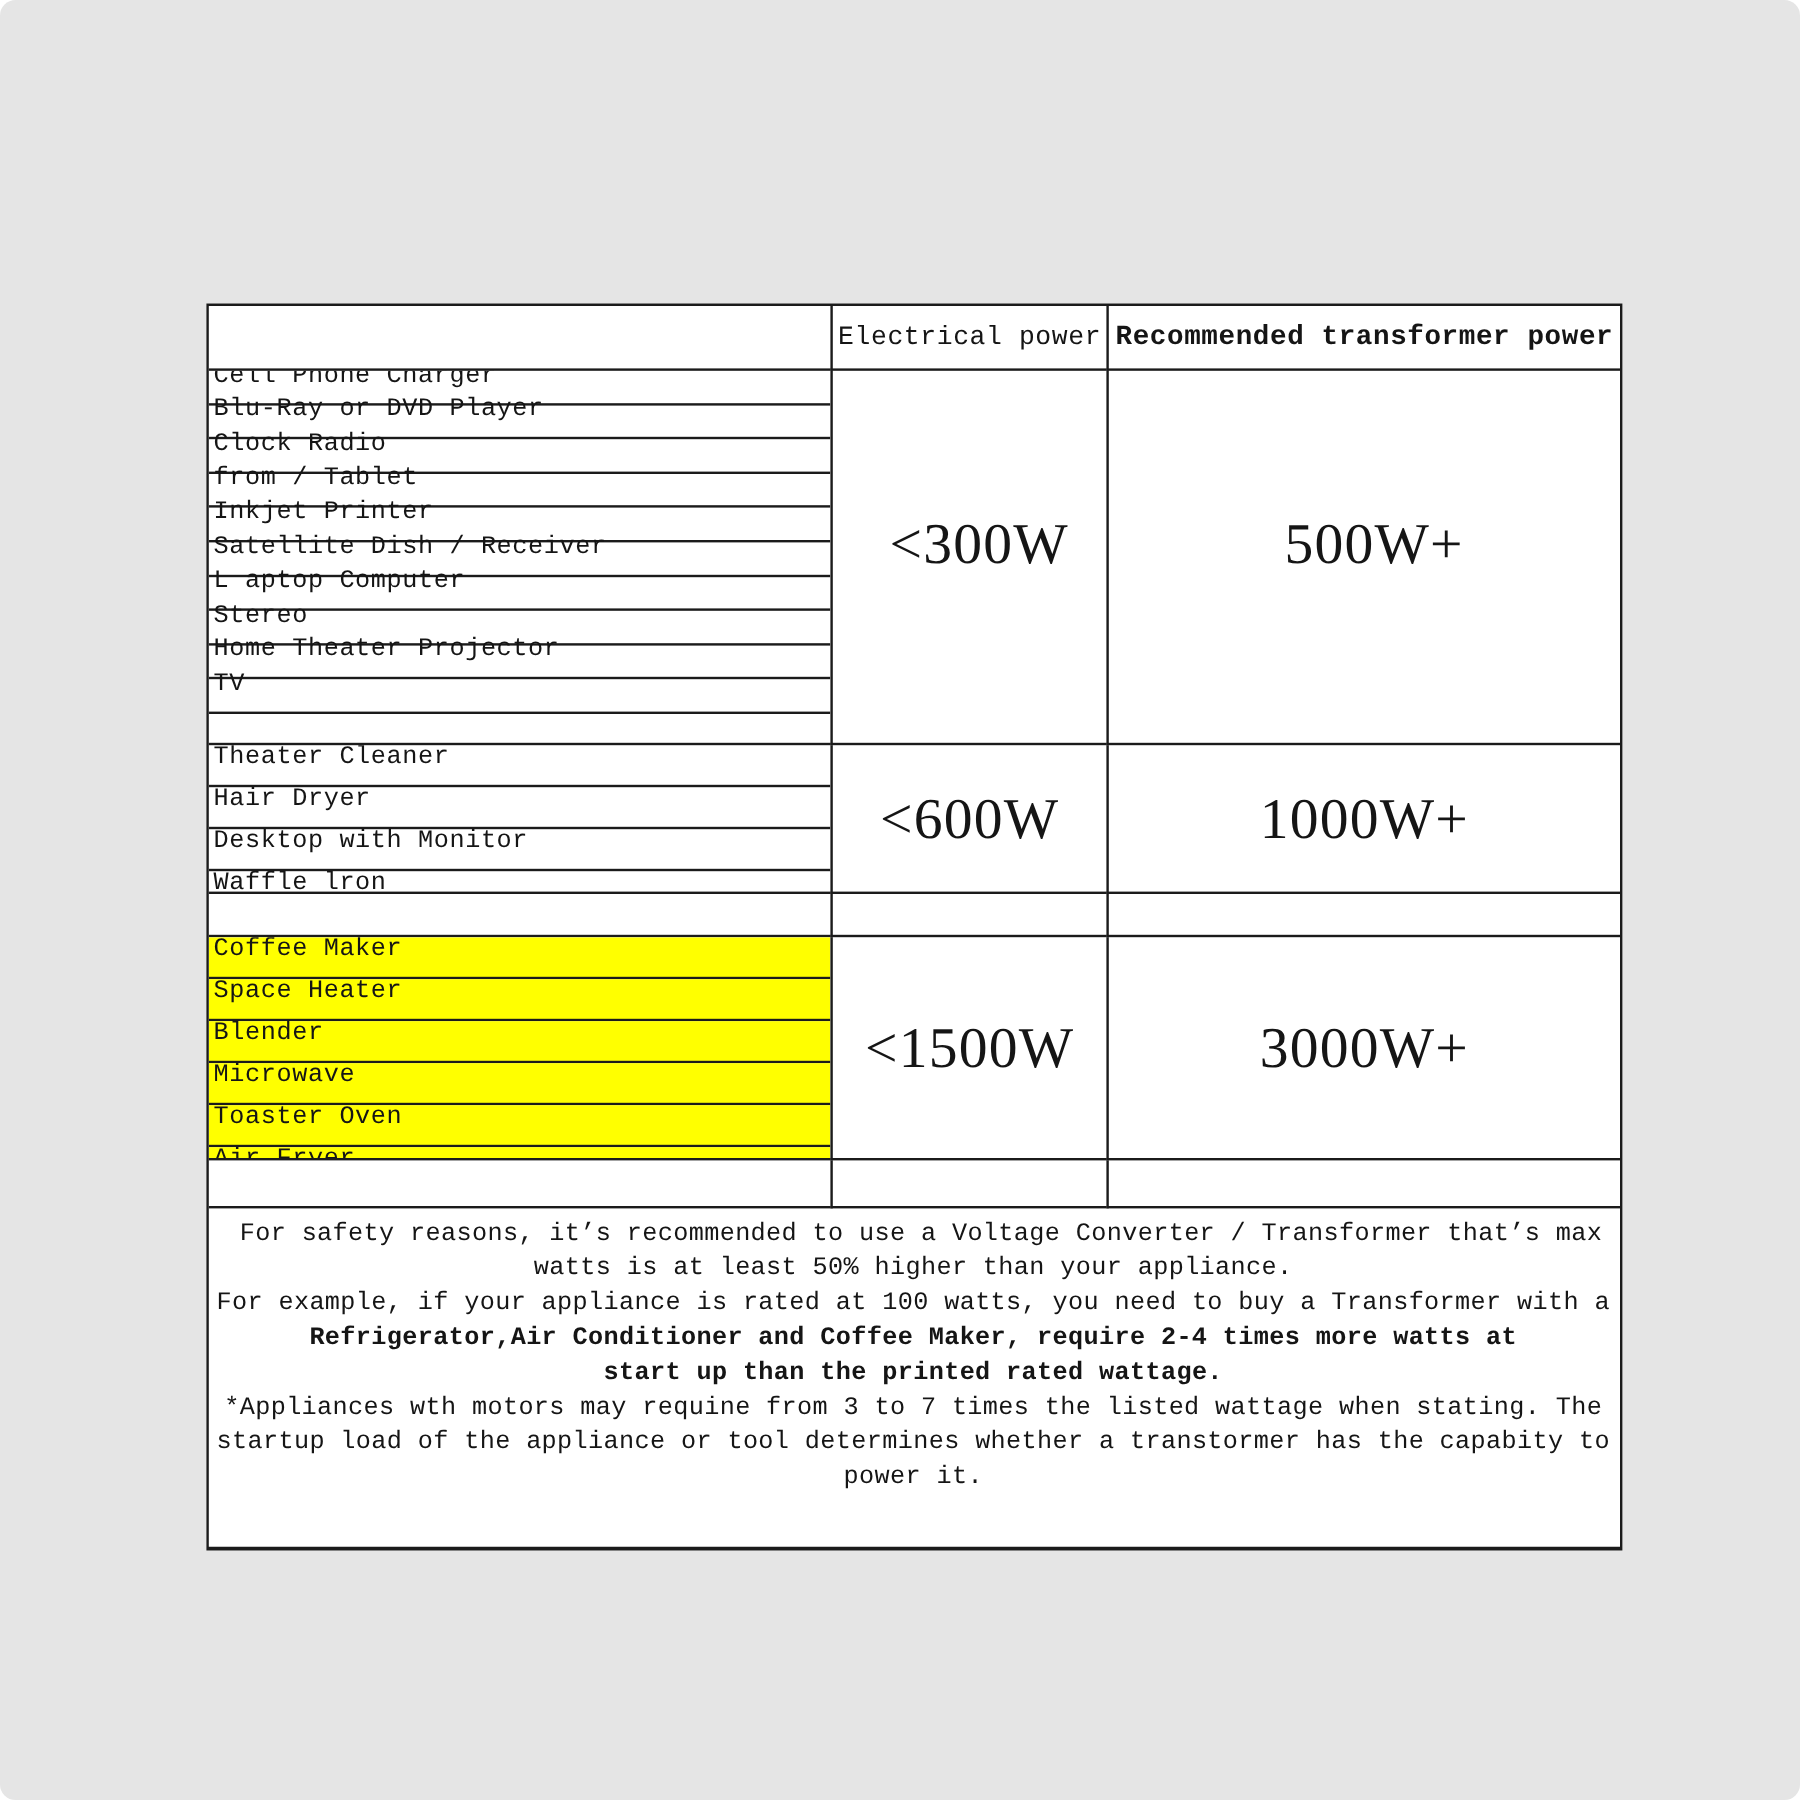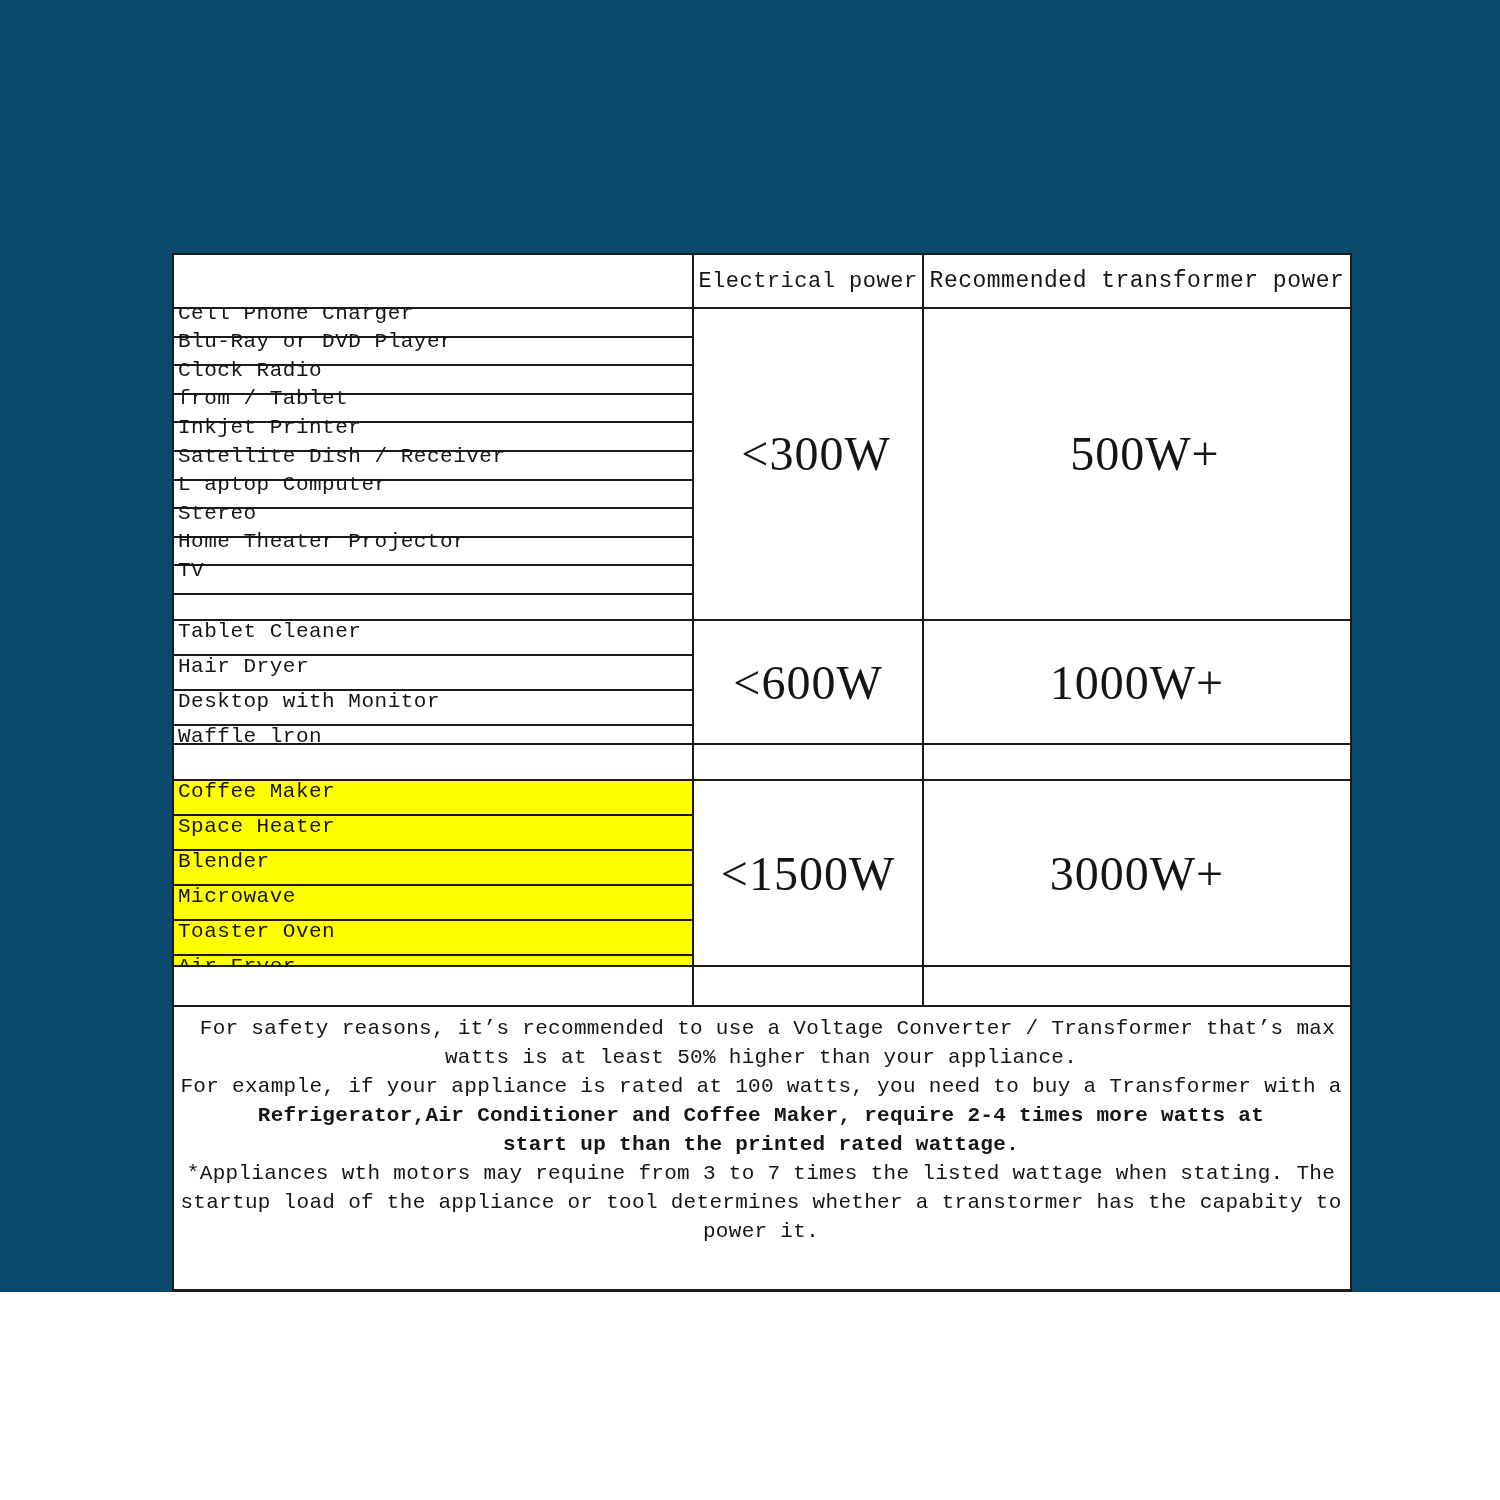--- a/index.html
+++ b/index.html
@@ -7,23 +7,24 @@
     padding: 0;
     width: 1500px;
     height: 1500px;
     background: #ffffff;
     font-family: "Liberation Mono", "DejaVu Sans Mono", monospace;
     color: #151515;
   }
   .page {
     position: relative;
     width: 1500px;
-    height: 1292px;
-    background: #0c4a6e;
+    height: 1500px;
+    background: #e5e5e5;
     overflow: hidden;
+    border-radius: 13px;
   }
   .table {
     position: absolute;
     left: 172px;
     top: 253px;
     width: 1180px;
     height: 1039px;
     box-sizing: border-box;
     display: grid;
     grid-template-columns: 518px 230px auto;
@@ -38,21 +39,21 @@
 
   
   .hcell {
     display: flex;
     align-items: center;
     justify-content: center;
     font-size: 22px;
     letter-spacing: 0.5px;
     white-space: nowrap;
   }
-  .hbold { font-weight: normal; font-size: 23px; }
+  .hbold { font-weight: bold; font-size: 23px; }
 
   
   .gleft {
     display: flex;
     flex-direction: column;
     overflow: hidden;
   }
   .arow {
     box-sizing: border-box;
     border-bottom: 2px solid var(--bc, #1b1b1b);
@@ -111,21 +112,21 @@
         <div class="arow">Satellite Dish / Receiver</div>
         <div class="arow">L aptop Computer</div>
         <div class="arow">Stereo</div>
         <div class="arow">Home Theater Projector</div>
         <div class="arow">TV</div>
       </div>
     <div class="cell vl bb pw padg1">&lt;300W</div>
     <div class="cell vl bb pw padg1">500W+</div>
 
     <div class="cell bb gleft g2">
-        <div class="arow">Tablet Cleaner</div>
+        <div class="arow">Theater Cleaner</div>
         <div class="arow">Hair Dryer</div>
         <div class="arow">Desktop with Monitor</div>
         <div class="arow">Waffle lron</div>
       </div>
     <div class="cell vl bb pw">&lt;600W</div>
     <div class="cell vl bb pw">1000W+</div>
 
     <div class="cell bb"></div>
     <div class="cell vl bb"></div>
     <div class="cell vl bb"></div>

